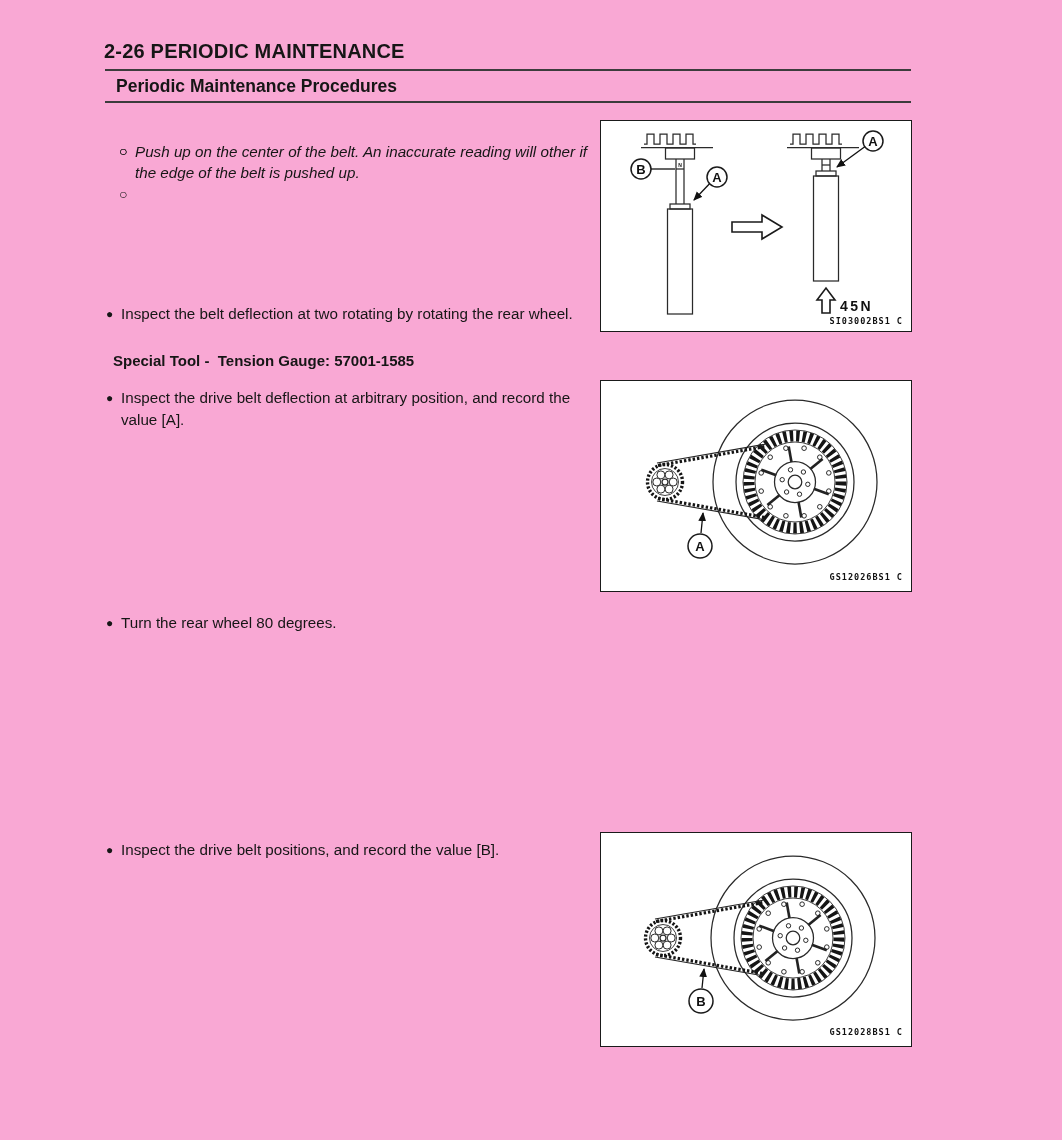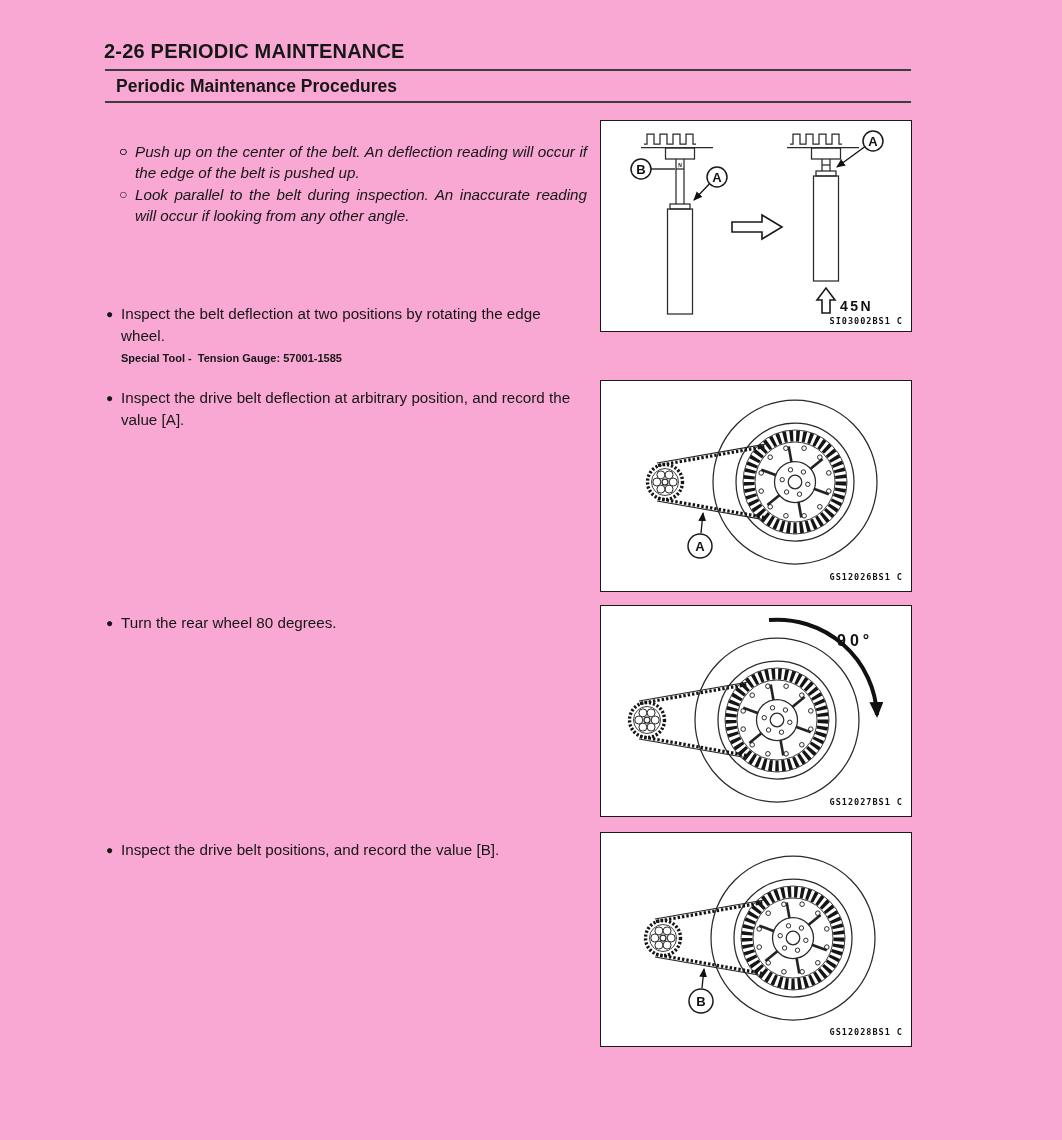--- a/index.html
+++ b/index.html
@@ -39,22 +39,22 @@
   }
   .step{
     left:106px;width:478px;
     font-size:15.2px;line-height:21.5px;
   }
   .step .step-text{display:block;padding-left:15px;}
   .step .step-bullet{
     position:absolute;left:0;top:1px;font-size:12px;
   }
   .special-tool{
-    left:121px;width:470px;
-    font-size:11px;font-weight:bold;white-space:pre;
+    left:113px;width:470px;
+    font-size:15px;font-weight:bold;white-space:pre;
   }
   .fig{
     border:1.6px solid #1a1a1a;
     width:310px;background:#fff;
     left:600px;
   }
   .fig svg{display:block;}
   
   .ln   {fill:none;stroke:#2a2a2a;stroke-width:1.25px;}
   .lnt  {fill:none;stroke:#2a2a2a;stroke-width:0.9px;}
@@ -155,31 +155,30 @@
   <div class="abs section-header">Periodic Maintenance Procedures</div>
   <div class="abs hr hr2"></div>
 
 
   <div class="abs note-list">
     <div class="note-item">
       <span class="note-marker">○</span>
     </div>
     <div class="note-item">
       <span class="note-marker">○</span>
-      <span>Push up on the center of the belt.  An deflection reading will occur if the edge of the belt is pushed up.</span>
+      <span>Push up on the center of the belt.  An inaccurate reading will other if the edge of the belt is pushed up.</span>
     </div>
     <div class="note-item">
       <span class="note-marker">○</span>
-      <span>Look parallel to the belt during inspection.  An inaccurate reading will occur if looking from any other angle.</span>
     </div>
   </div>
 
   <div class="abs step" style="top:303px">
     <span class="step-bullet">●</span>
-    <span class="step-text">Inspect the belt deflection at two positions by rotating the edge wheel.</span>
+    <span class="step-text">Inspect the belt deflection at two rotating by rotating the rear wheel.</span>
   </div>
   <div class="abs special-tool" style="top:352px">Special Tool -  Tension Gauge: 57001-1585</div>
 
   <div class="abs step" style="top:387px">
     <span class="step-bullet">●</span>
     <span class="step-text">Inspect the drive belt deflection at arbitrary position, and record the value [A].</span>
   </div>
 
   <div class="abs step" style="top:612px">
     <span class="step-bullet">●</span>
@@ -236,28 +235,20 @@
   <div class="abs fig" style="top:380px;height:210px">
     <svg width="310" height="210" viewBox="0 0 310 210">
       <use href="#wheel-asm" transform="translate(194,101)"></use>
       <line x1="100" y1="152" x2="102" y2="132" class="ldr" marker-end="url(#arw)"></line>
       <circle cx="99" cy="165" r="12" class="lblc"></circle>
       <text x="99" y="165" class="lblt">A</text>
       <text x="302" y="199" class="figcode">GS12026BS1 C</text>
     </svg>
   </div>
 
-  <div class="abs fig" style="top:605px;height:210px">
-    <svg width="310" height="210" viewBox="0 0 310 210">
-      <use href="#wheel-asm" transform="translate(176,114)"></use>
-      <path class="arc90" d="M168,14 A 100,100 0 0 1 276,109" marker-end="url(#arwBig)"></path>
-      <text x="236" y="40" class="angletxt">90°</text>
-      <text x="302" y="199" class="figcode">GS12027BS1 C</text>
-    </svg>
-  </div>
 
   <div class="abs fig" style="top:832px;height:213px">
     <svg width="310" height="213" viewBox="0 0 310 213">
       <use href="#wheel-asm" transform="translate(192,105)"></use>
       <line x1="101" y1="155" x2="103" y2="136" class="ldr" marker-end="url(#arw)"></line>
       <circle cx="100" cy="168" r="12" class="lblc"></circle>
       <text x="100" y="168" class="lblt">B</text>
       <text x="302" y="202" class="figcode">GS12028BS1 C</text>
     </svg>
   </div>

